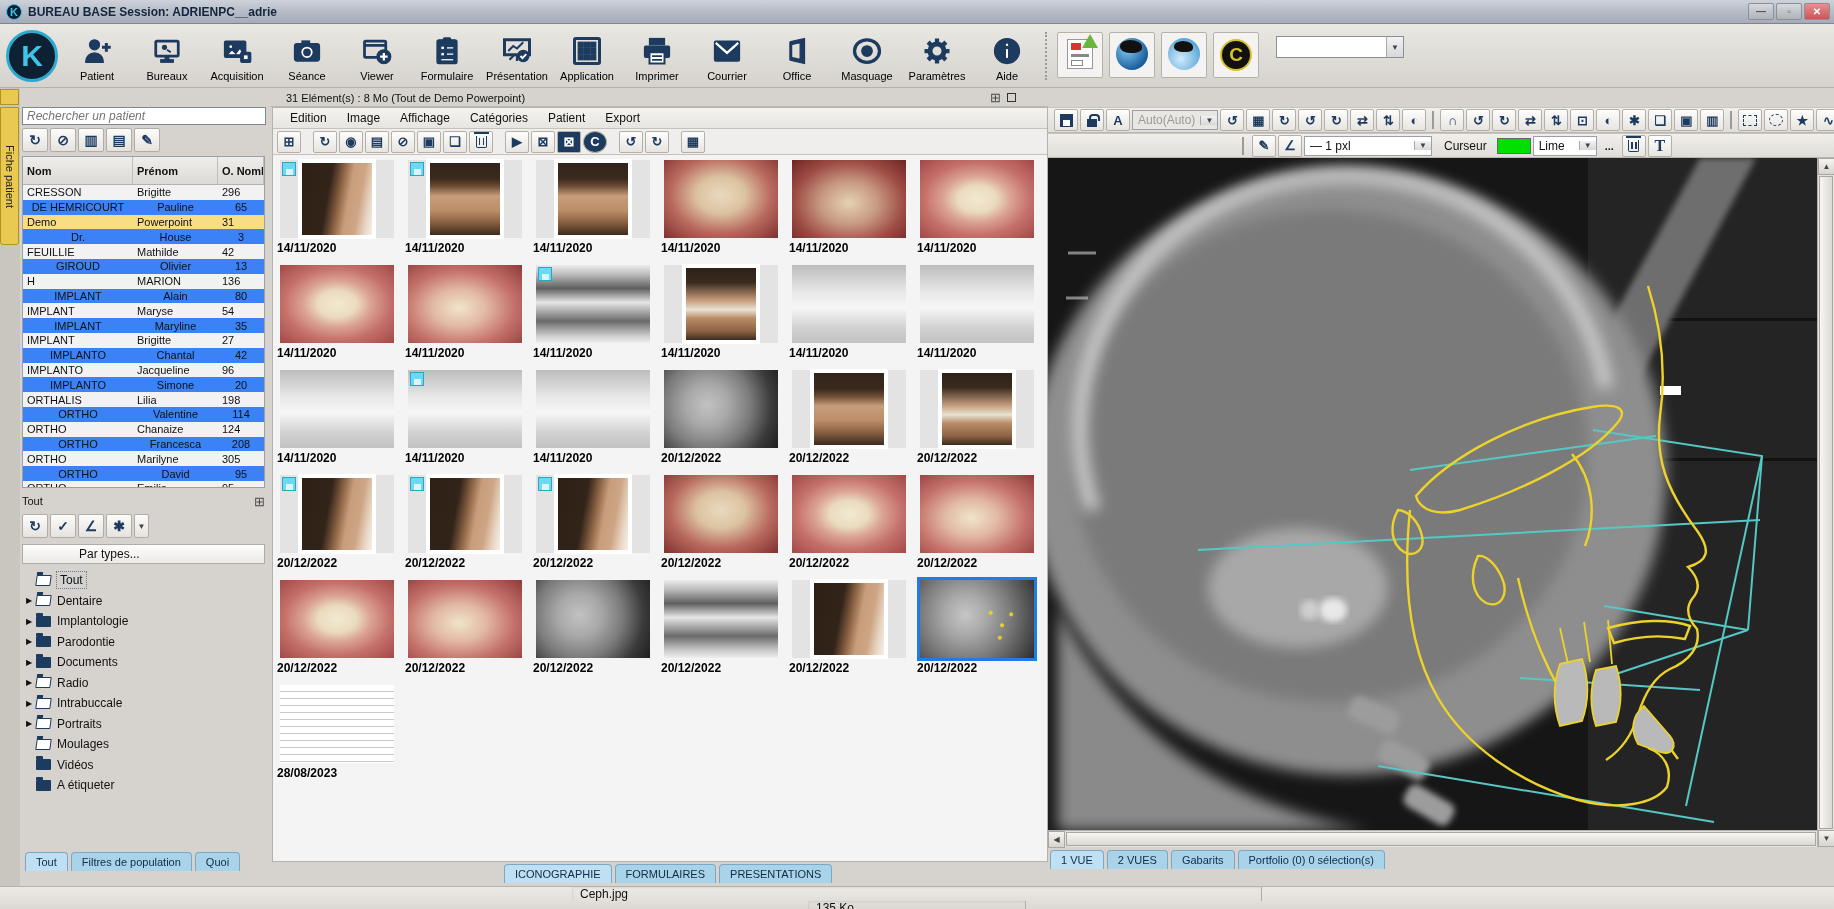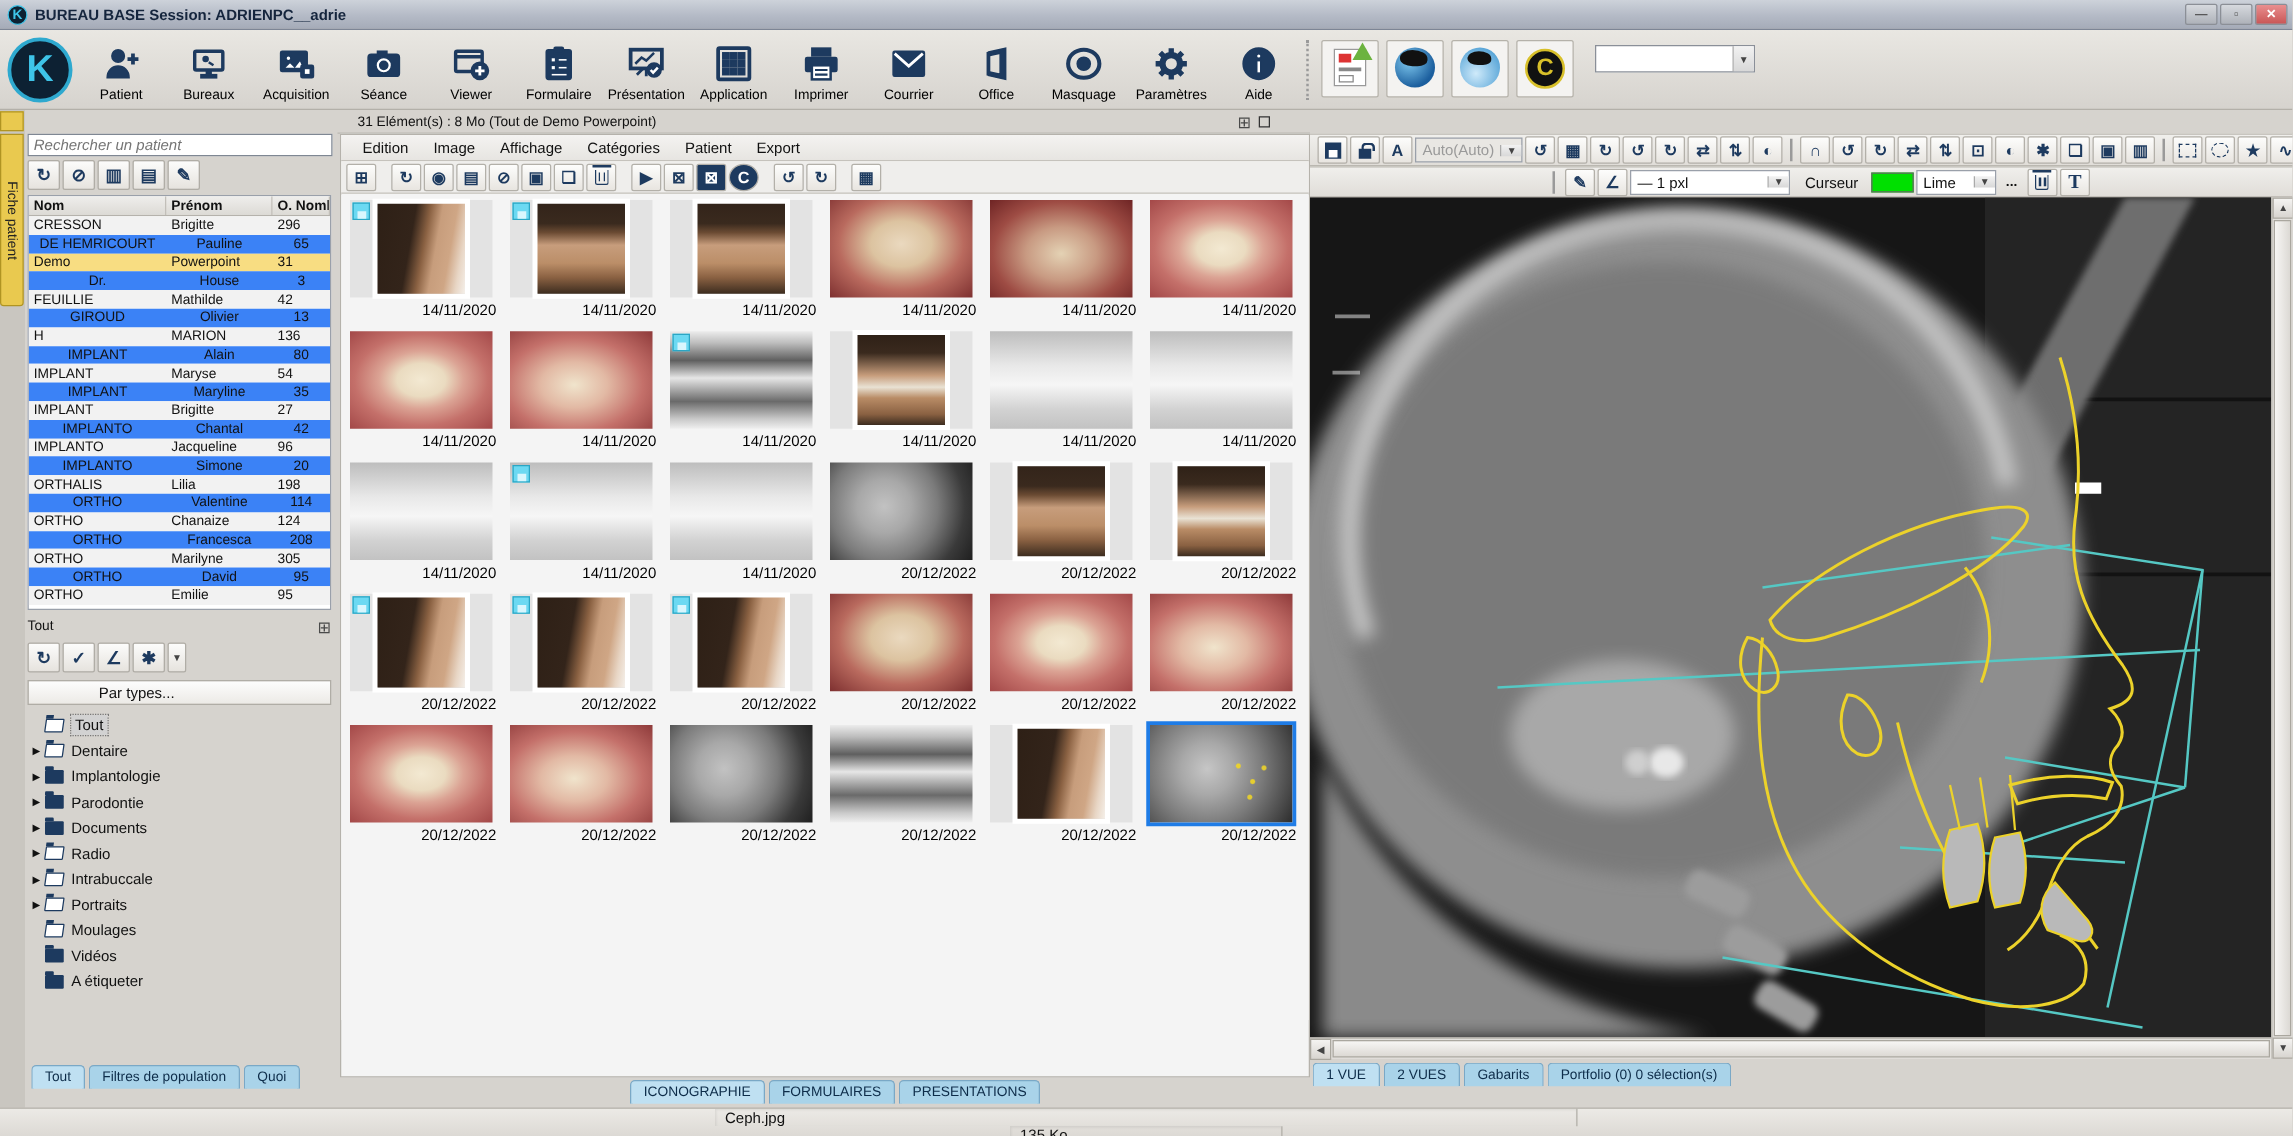--- a/index.html
+++ b/index.html
@@ -63,21 +63,21 @@
     border:1px solid #7f8793; font-style:italic; color:#333; padding:1px 4px; font-size:12px; }
   .minitb { position:absolute; left:2px; top:40px; height:26px; display:flex; gap:2px; }
   .mbtn { width:26px; height:24px; background:linear-gradient(#fcfcfb,#e6e3de); border:1px solid #b0ada6;
     border-radius:2px; display:flex; align-items:center; justify-content:center;
     color:#1d3a5f; font-size:14px; font-weight:bold; }
   .mbtn.narrow { width:15px; font-size:8px; color:#444; }
   .ptable { position:absolute; left:2px; top:68px; width:243px; height:332px; background:#fff;
     border:1px solid #9aa0aa; overflow:hidden; }
   .prow { display:flex; height:14.8px; align-items:center; }
   .prow.head { background:linear-gradient(#efeeec,#dcdad5); border-bottom:1px solid #b5b2ac;
-    font-weight:bold; height:16px; }
+    font-weight:bold; height:28px; }
   .prow:nth-child(2n+3){ background:#3b82f6;text-align:center; }
   .prow:nth-child(2n+2){ background:#f2f2f2; }
   .prow.sel { background:#f8dd82 !important; }
   .pc { padding:0 4px; overflow:hidden; white-space:nowrap; }
   .pc.nom { width:110px; } .pc.pre { width:85px; } .pc.num { width:46px; }
   .prow.head .pc { border-right:1px solid #c2bfb9; height:100%; display:flex; align-items:center; }
 
   .secthead { position:absolute; left:2px; display:flex; align-items:center; justify-content:space-between;
     width:243px; height:18px; }
   .filttb { position:absolute; left:2px; top:426px; display:flex; gap:2px; }
@@ -109,21 +109,21 @@
     display:flex; align-items:center; gap:2px; padding-left:8px; }
   .menu { padding:0 9px; font-size:12px; }
   .iconrow { height:26px; background:#efeeec; border-bottom:1px solid #c5c2bc; display:flex;
     align-items:center; gap:2px; padding-left:4px; }
   .ibtn { min-width:24px; height:22px; background:linear-gradient(#fdfdfc,#e8e5e0);
     border:1px solid #b3b0a9; border-radius:2px; color:#1d3a5f; font-size:13px; font-weight:bold;
     display:flex; align-items:center; justify-content:center; padding:0 2px; }
   .igap { width:8px; }
   .thumbwrap { position:absolute; left:0; top:48px; width:774px; height:660px; background:#f4f4f4;
     padding:6px 0 0 6px; }
-  .tcell { position:absolute; width:120px; text-align:right; }
+  .tcell { position:absolute; width:120px; text-align:left;font-weight:bold; }
   .tile { position:relative; width:114px; height:78px; margin:0 auto; background:#e3e3e3;
     display:flex; align-items:center; justify-content:center; }
   .tile .ph { width:100%; height:100%; }
   .tile .ph.inset { width:62%; height:92%; box-shadow:0 0 0 4px #fff; }
   .tile.selected { outline:3px solid #1f7ce6; }
   .badge { position:absolute; left:2px; top:2px; width:14px; height:14px; background:#6cd9f2;
     border:1px solid #2ba6c4; z-index:3; }
   .badge::after { content:""; position:absolute; left:3px; top:6px; width:7px; height:6px; background:#d9f6fd; }
   .tdate { margin-top:3px; font-size:12px; color:#000; }
 
@@ -870,20 +870,26 @@
           <div class="tile">
             <div class="ph k-portrait-profile inset"></div>
           </div>
           <div class="tdate">20/12/2022</div>
         </div>
         <div class="tcell" style="left: 644px; top: 424px;">
           <div class="tile selected">
             <div class="ph k-ceph-traced"></div>
           </div>
           <div class="tdate">20/12/2022</div>
+        </div>
+        <div class="tcell" style="left: 4px; top: 529px;">
+          <div class="tile">
+            <div class="ph k-document"></div>
+          </div>
+          <div class="tdate">28/08/2023</div>
         </div>
       </div>
   </div>
   <div class="btabs" style="left:504px; top:864px" id="midTabs">
       <div class="btab active">ICONOGRAPHIE</div>
       <div class="btab">FORMULAIRES</div>
       <div class="btab">PRESENTATIONS</div>
     </div>
 
   <div class="rightpanel">

